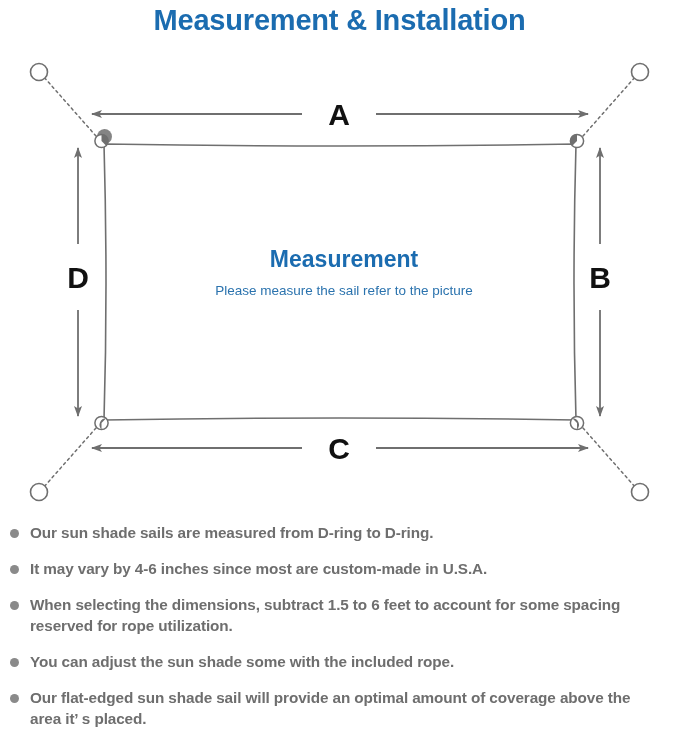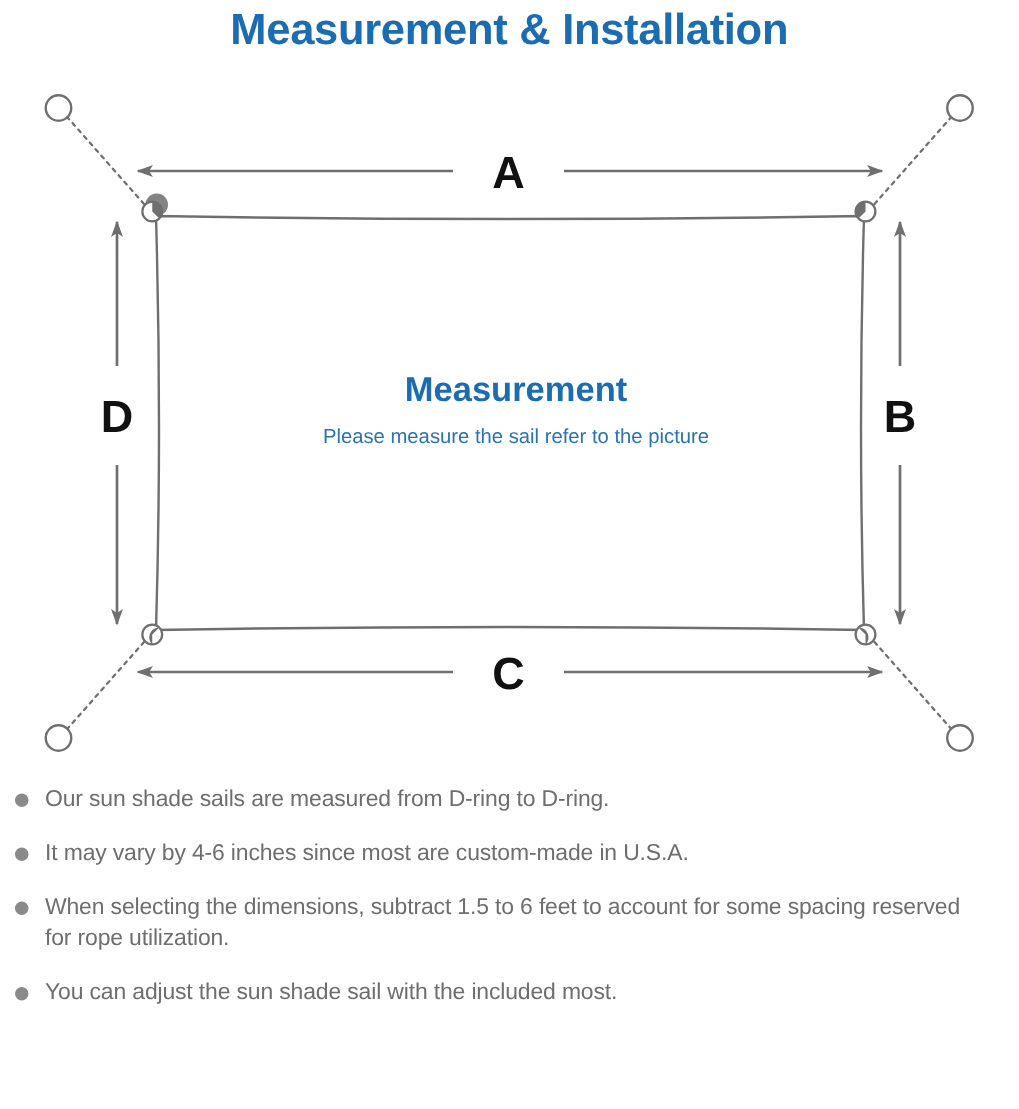--- a/index.html
+++ b/index.html
@@ -66,20 +66,21 @@
     position: absolute;
     left: 0;
     top: 522px;
     width: 679px;
   }
   .note-row {
     display: flex;
     align-items: flex-start;
     padding: 0 30px 0 10px;
     margin-bottom: 15px;
+    font-weight: bold;
   }
   .note-bullet {
     flex: 0 0 auto;
     width: 9px;
     height: 9px;
     border-radius: 50%;
     background: #8a8a8a;
     margin-top: 7px;
     margin-right: 11px;
   }
@@ -181,15 +182,19 @@
   <div class="note-row">
     <span class="note-bullet"></span>
     <span class="note-text">It may vary by 4-6 inches since most are custom-made in U.S.A.</span>
   </div>
   <div class="note-row">
     <span class="note-bullet"></span>
     <span class="note-text">When selecting the dimensions, subtract 1.5 to 6 feet to account for some spacing reserved for rope utilization.</span>
   </div>
   <div class="note-row">
     <span class="note-bullet"></span>
-    <span class="note-text">You can adjust the sun shade sail with the included most.</span>
+    <span class="note-text">You can adjust the sun shade some with the included rope.</span>
+  </div>
+  <div class="note-row">
+    <span class="note-bullet"></span>
+    <span class="note-text">Our flat-edged sun shade sail will provide an optimal amount of coverage above the area it’ s placed.</span>
   </div>
 </div>
 
 </body></html>

